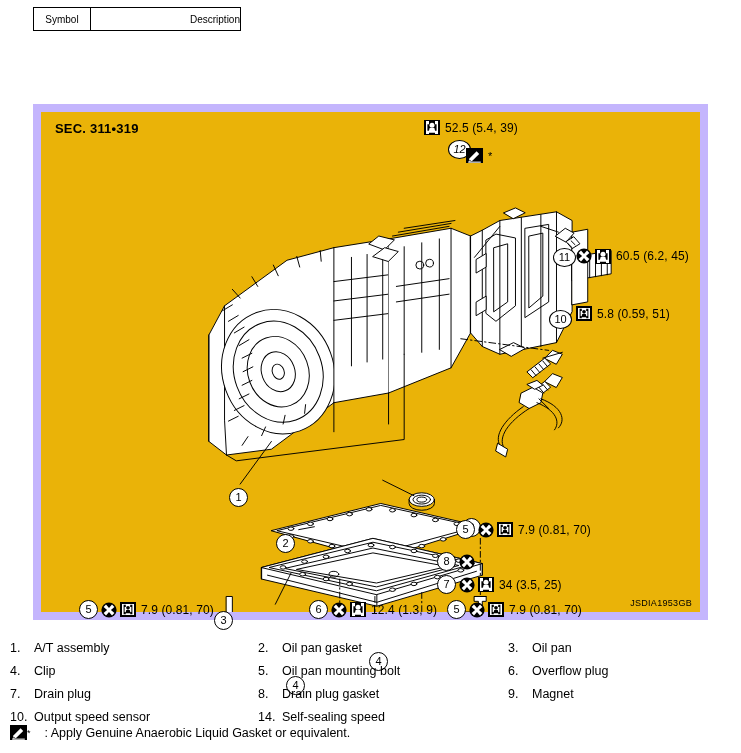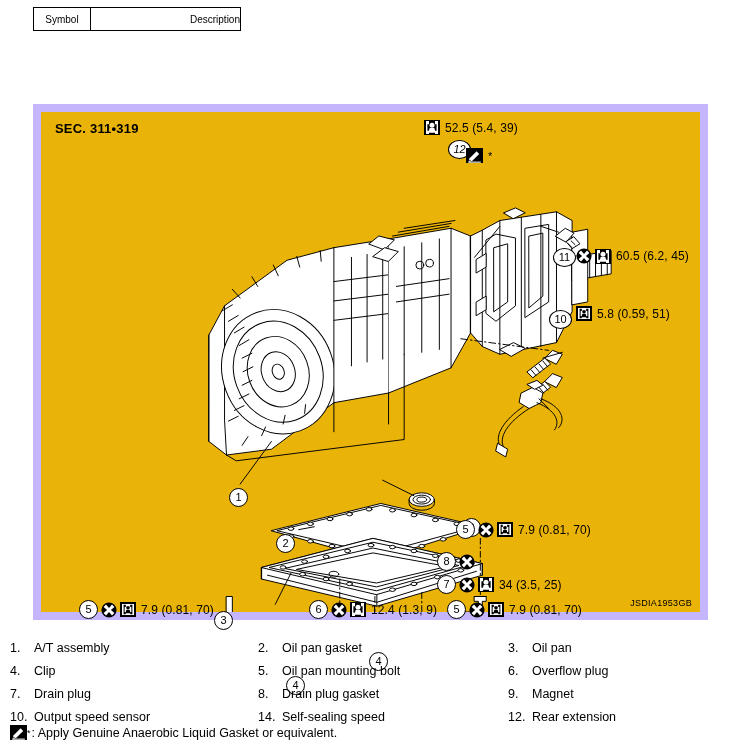--- a/index.html
+++ b/index.html
@@ -178,21 +178,21 @@
 
   #footnote {
     position: absolute;
     left: 10px;
     top: 725px;
     display: flex;
     align-items: center;
     font-size: 12.5px;
     gap: 0px;
   }
-  #footnote .fn-text { margin-left: 1px; }
+  #footnote .fn-text { margin-left: 14px; }
   .fn-star { font-size: 9px; vertical-align: super; }
 </style>
 </head>
 <body>
 
 <table id="symbol-table">
   <thead>
     <tr>
       <th class="col-sym">Symbol</th>
       <th class="col-desc">Description</th>
@@ -632,24 +632,20 @@
   </div>
   <div class="legend-row">
     <div class="legend-cell lc-1">
       <span class="num">10.</span>
       <span class="lbl">Output speed sensor</span>
     </div>
     <div class="legend-cell lc-2">
       <span class="num">14.</span>
       <span class="lbl">Self-sealing speed</span>
     </div>
-    <div class="legend-cell lc-3">
-      <span class="num">12.</span>
-      <span class="lbl">Rear extension</span>
-    </div>
   </div>
 </div>
 
 <div id="footnote">
   <span class="icn icn-gasket">
     <svg viewBox="0 0 17 15" width="17" height="15">
         <rect width="17" height="15" fill="#000"></rect>
         <path fill="#fff" d="M3.4 10.4 10.6 3.3l2.6 2.6-7.1 7.1-3.4.9z"></path>
         <path fill="#000" d="M3.6 12.1 5.3 12.6 3.1 13.2z"></path>
         <path fill="#fff" d="M2.2 13.6h12.6v1.1H2.2z"></path>

